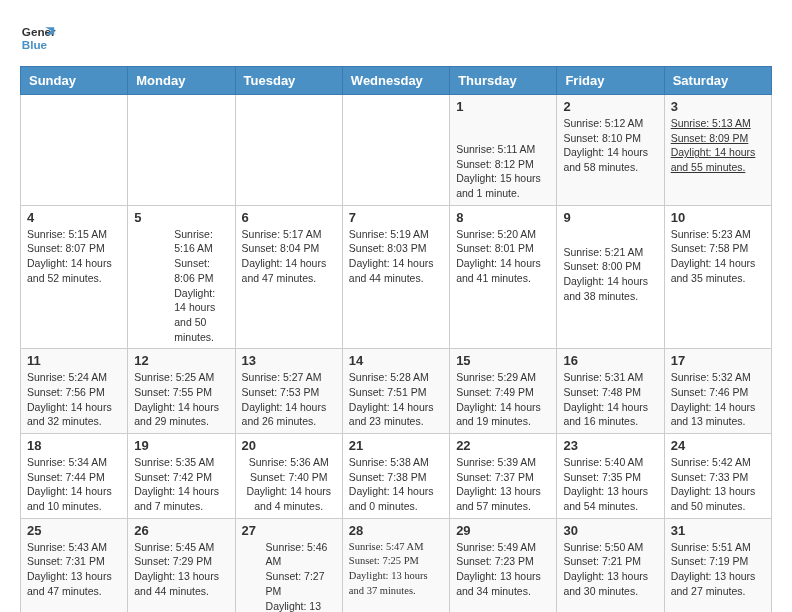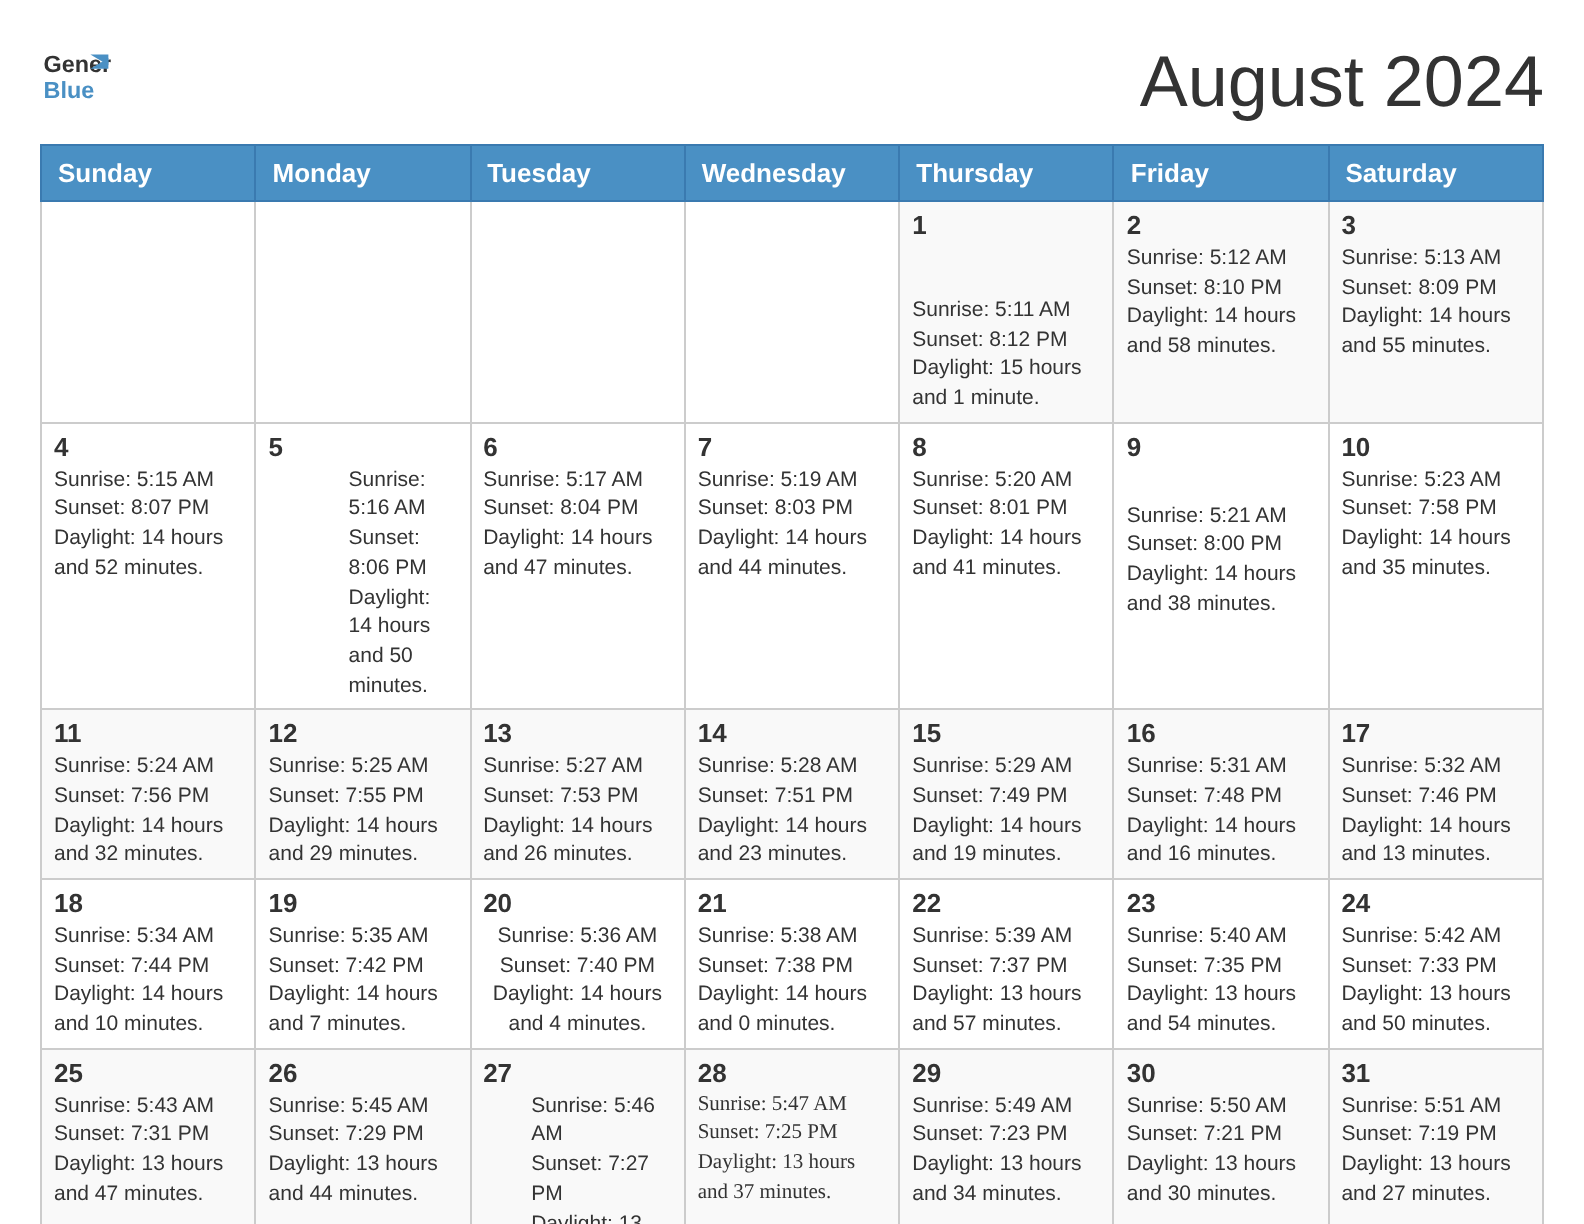--- a/index.html
+++ b/index.html
@@ -89,21 +89,20 @@
 <div class="header">
   <div class="logo">
     <svg class="logo-icon" viewBox="0 0 40 40">
       <text x="2" y="18" font-size="13" font-weight="bold" fill="#333">General</text>
       <text x="2" y="32" font-size="13" font-weight="bold" fill="#4a90c4">Blue</text>
       <polygon points="28,8 38,14 38,8" fill="#4a90c4"></polygon>
       <polygon points="28,16 38,10 38,16" fill="#4a90c4"></polygon>
     </svg>
   </div>
   <div class="title-block">
-    <div class="main-title">August 2024</div>
   </div>
 </div>
 
 <table class="calendar">
   <thead>
     <tr>
       <th>Sunday</th>
       <th>Monday</th>
       <th>Tuesday</th>
       <th>Wednesday</th>
@@ -125,21 +124,21 @@
 Daylight: 15 hours and 1 minute.</div>
         </td>
         <td>
           <span class="day-number">2</span>
           <div class="day-info" style="white-space: pre-line;">Sunrise: 5:12 AM
 Sunset: 8:10 PM
 Daylight: 14 hours and 58 minutes.</div>
         </td>
         <td>
           <span class="day-number">3</span>
-          <div class="day-info" style="white-space: pre-line;">Sunrise: 5:13 AM
+          <div class="day-info" style="white-space: pre-line; text-decoration: underline;">Sunrise: 5:13 AM
 Sunset: 8:09 PM
 Daylight: 14 hours and 55 minutes.</div>
         </td>
       </tr>
       <tr>
         <td>
           <span class="day-number">4</span>
           <div class="day-info" style="white-space: pre-line;">Sunrise: 5:15 AM
 Sunset: 8:07 PM
 Daylight: 14 hours and 52 minutes.</div>

